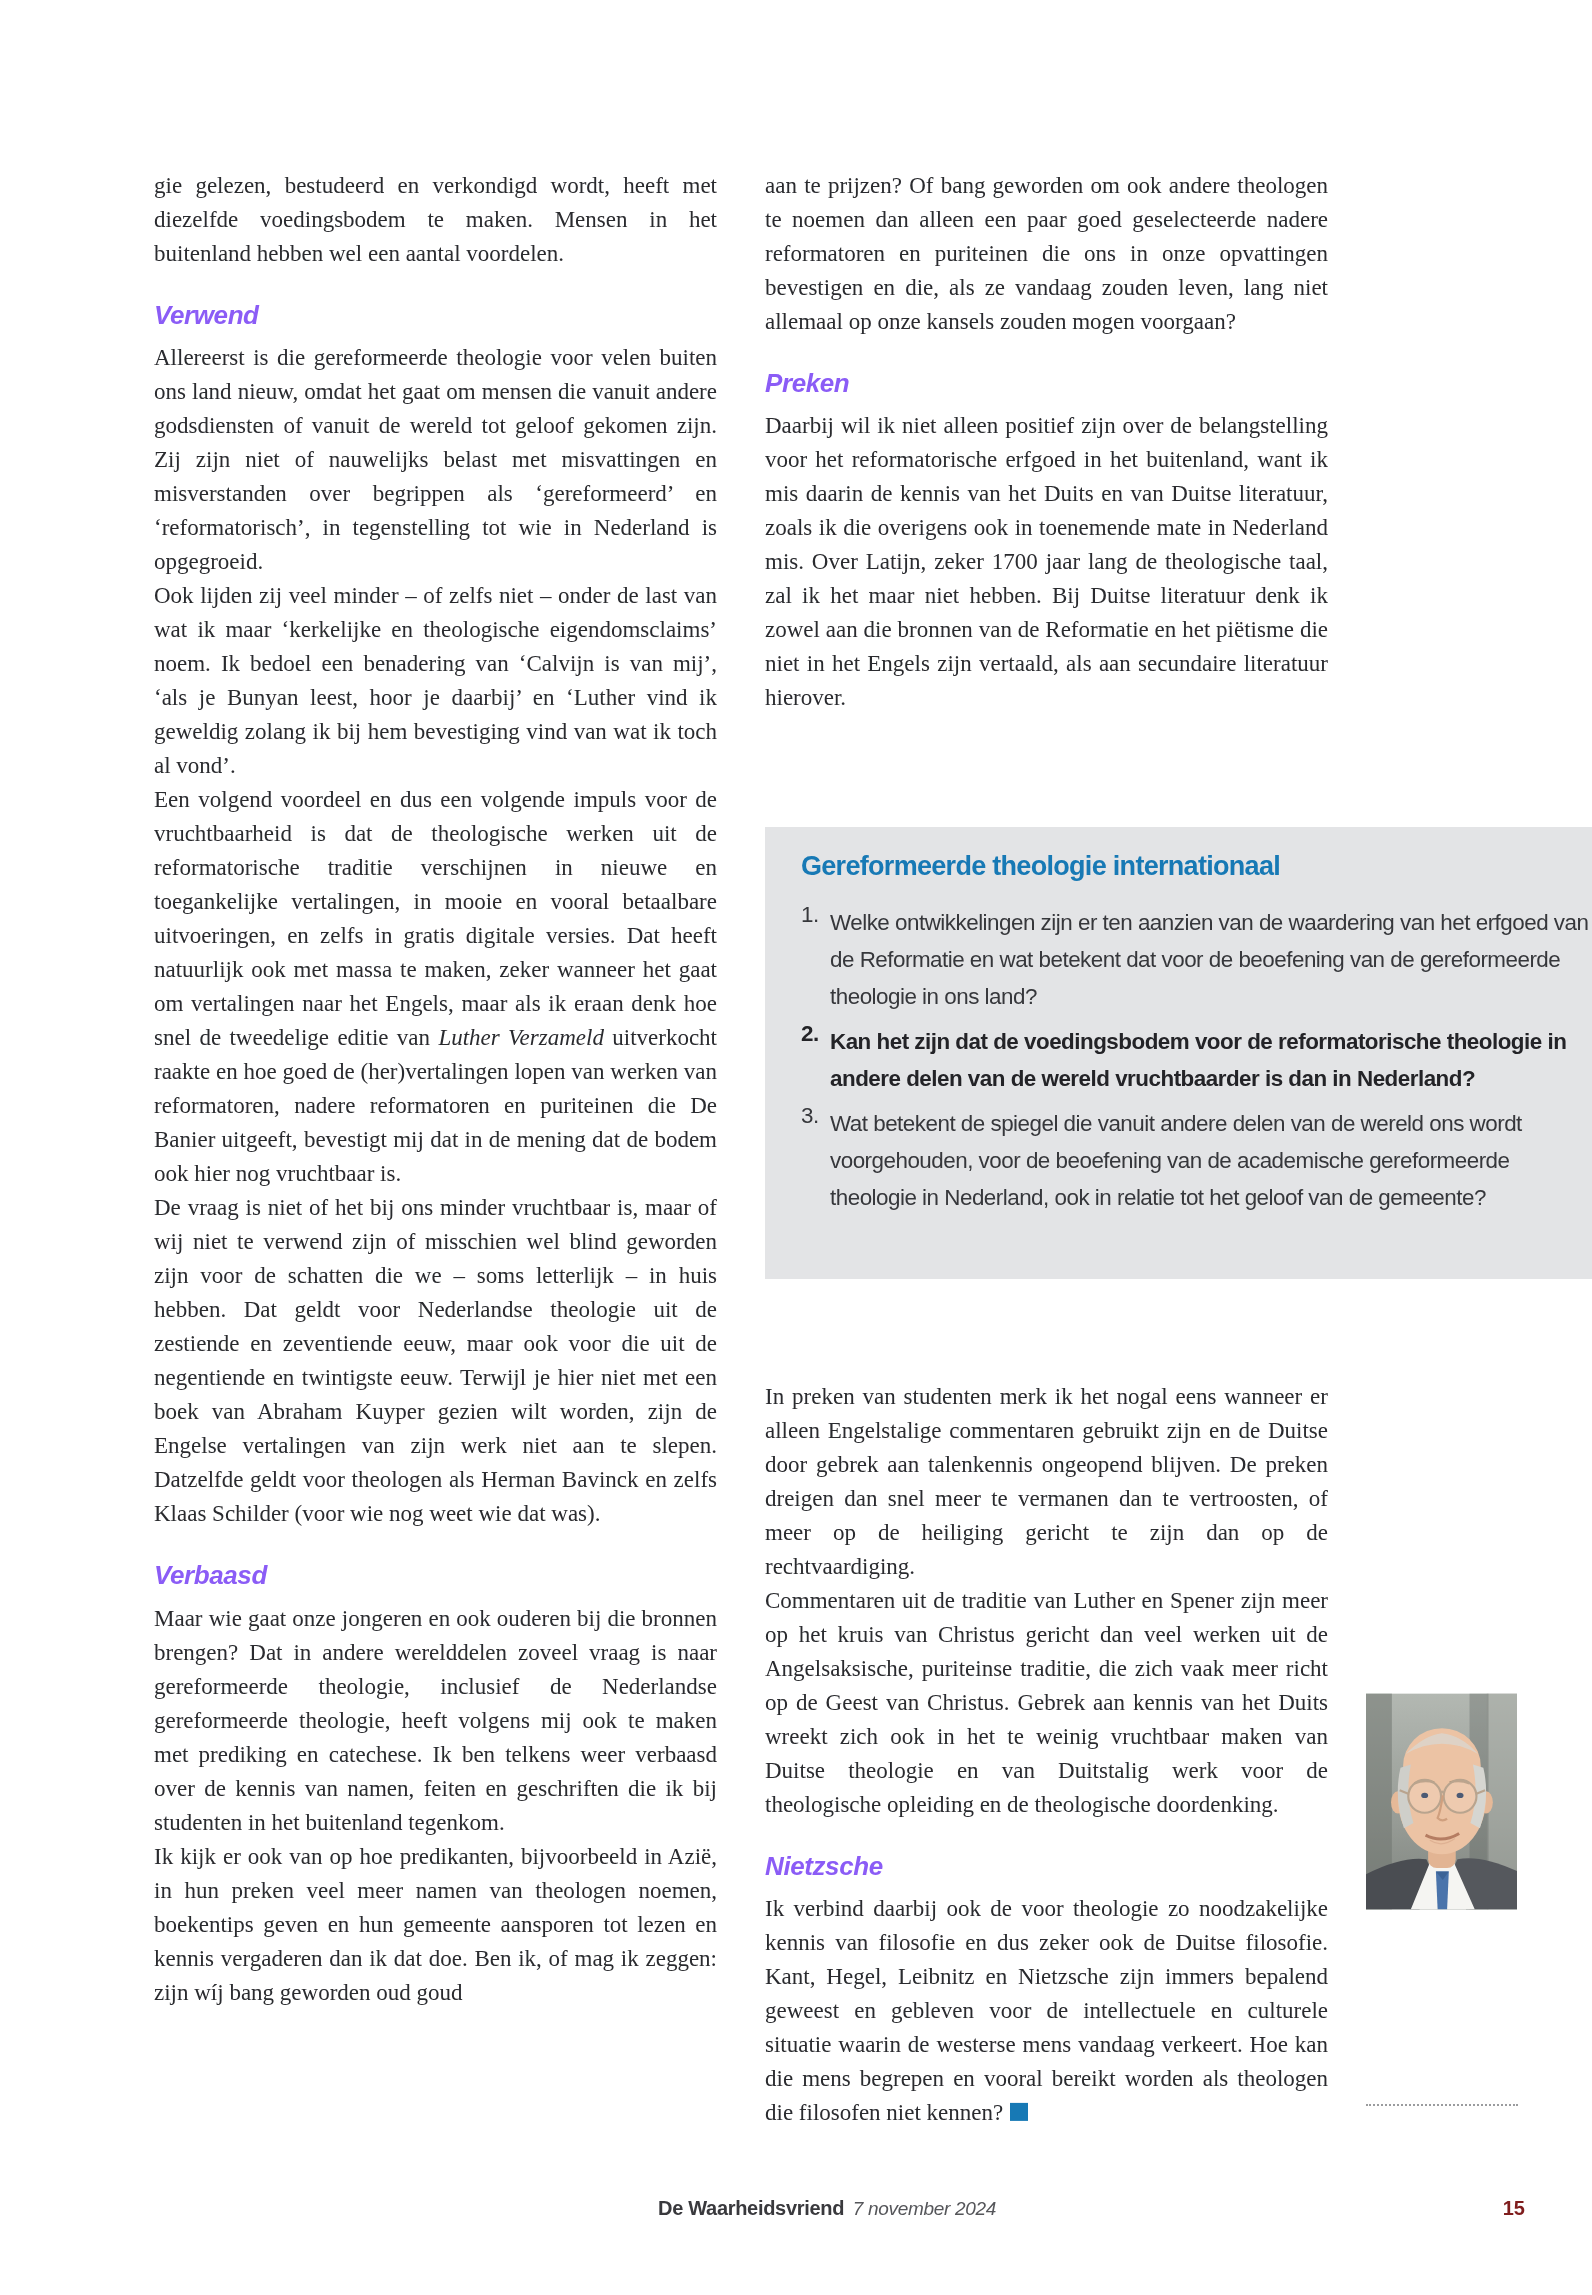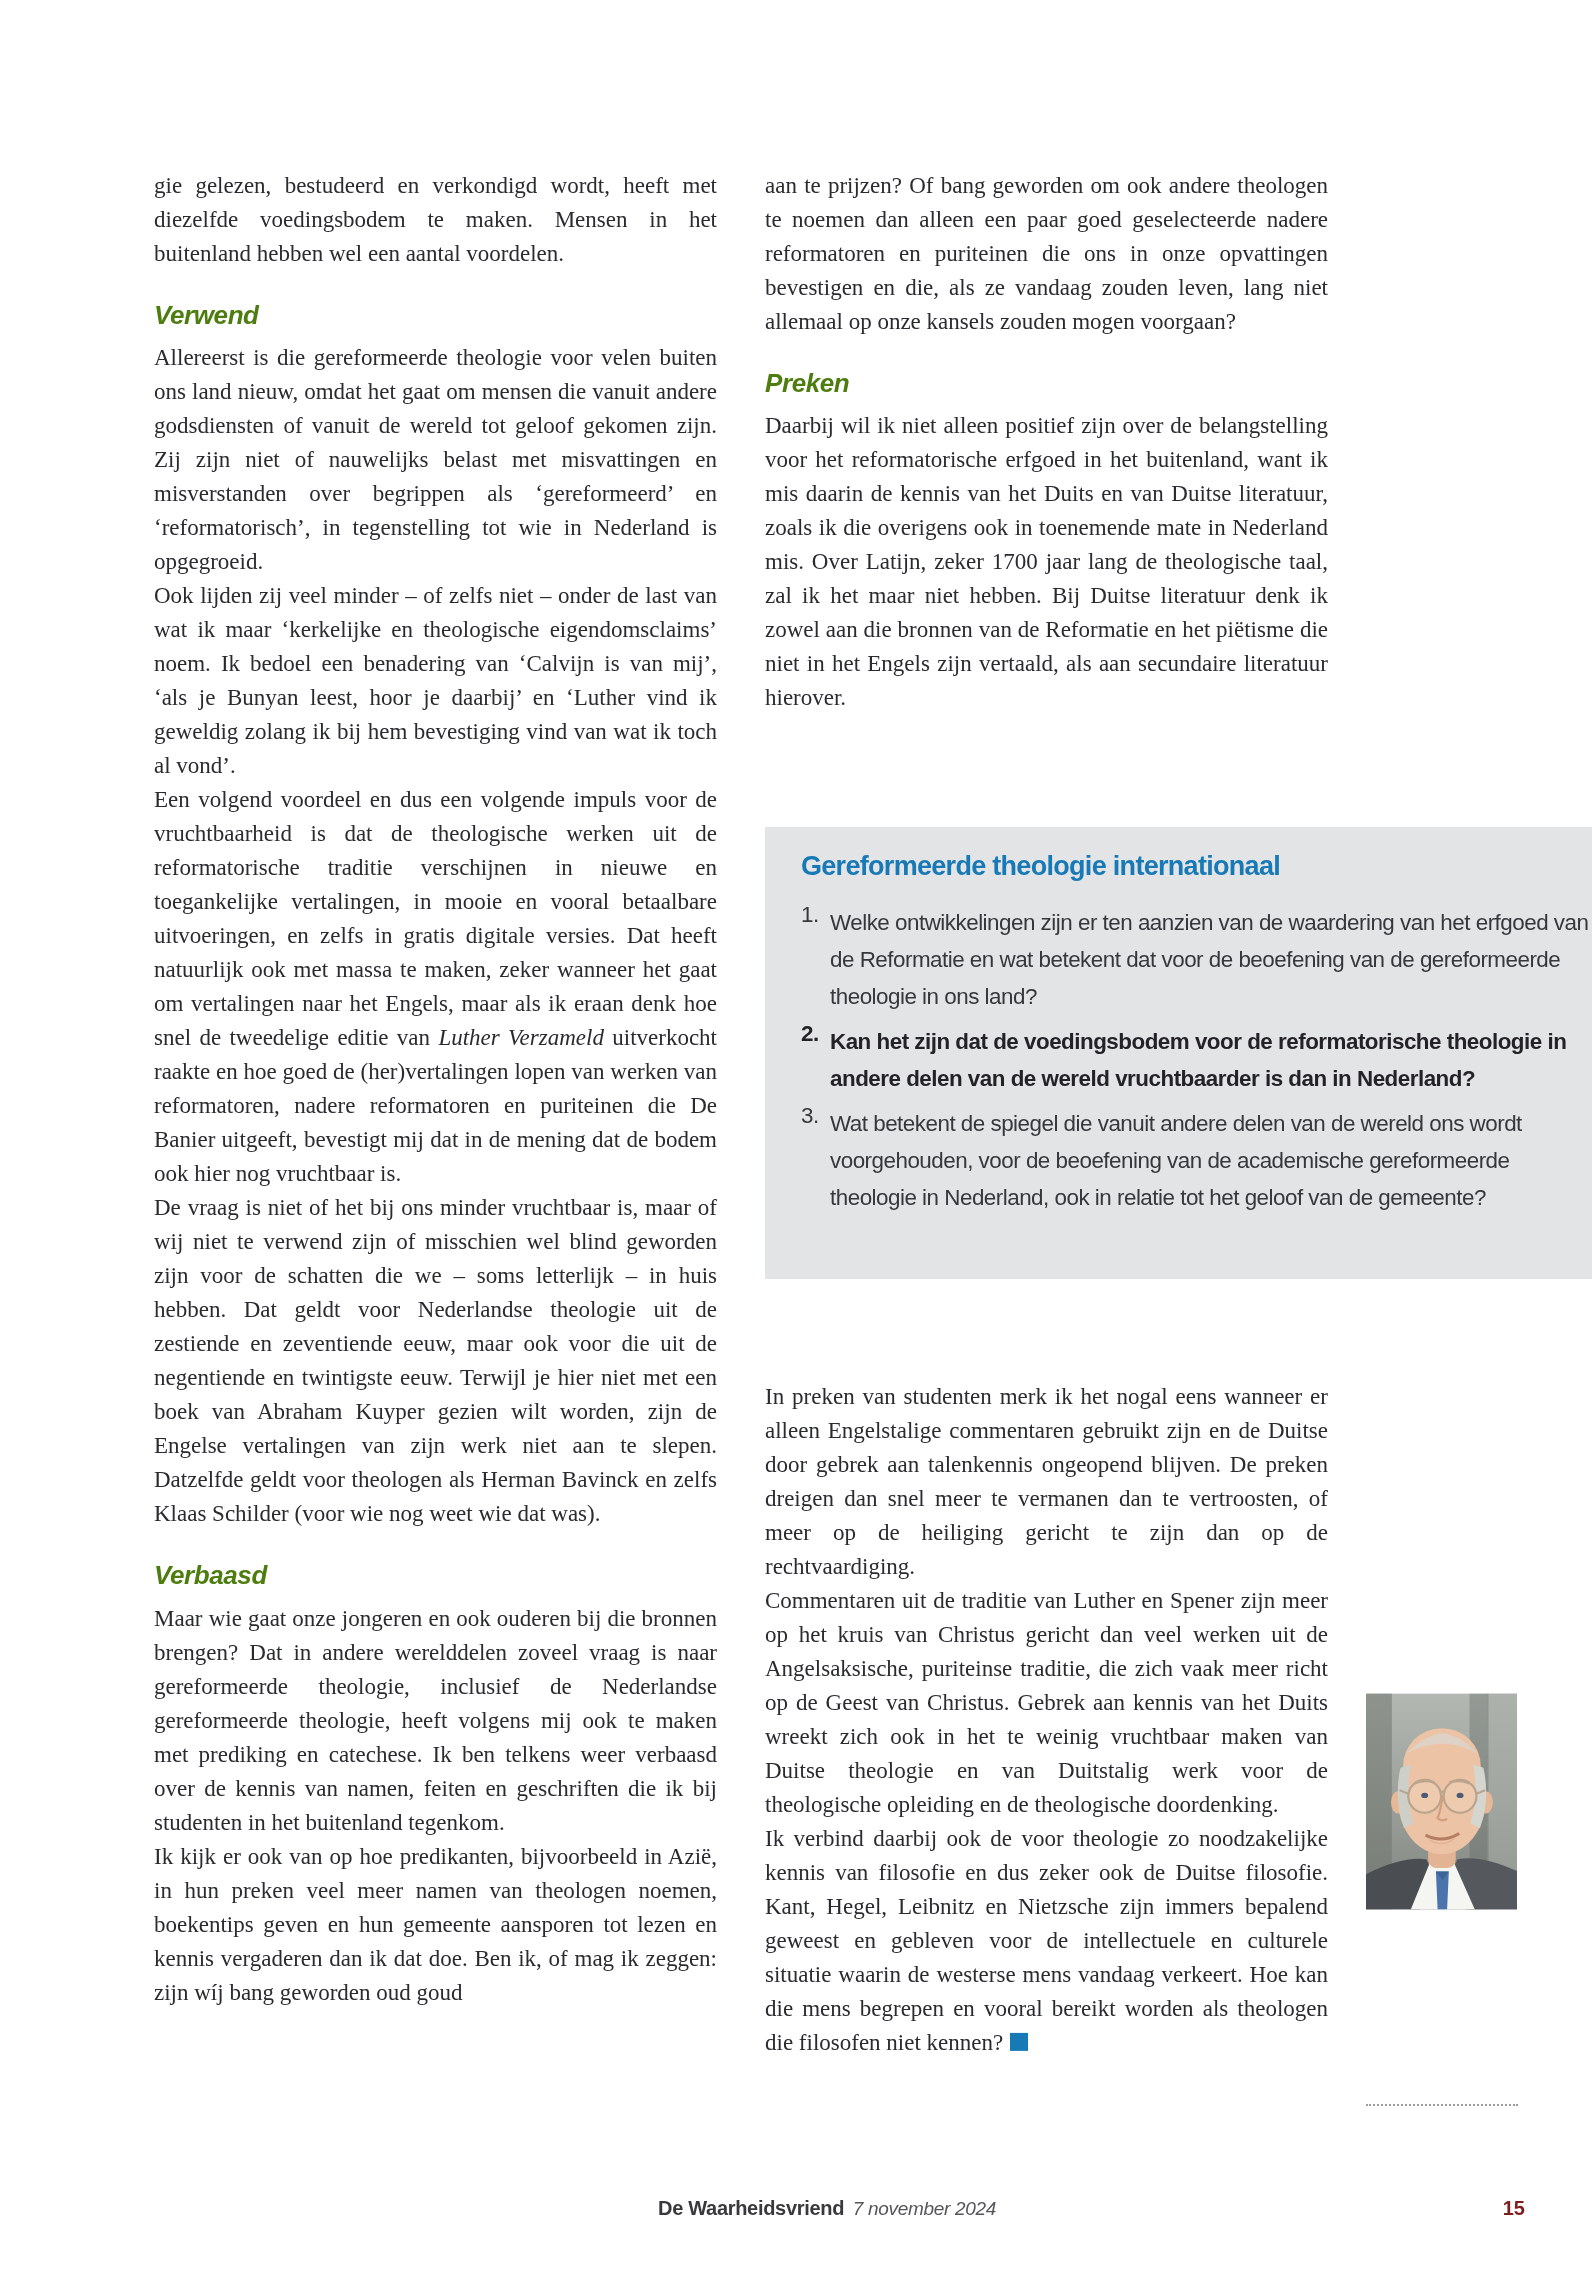--- a/index.html
+++ b/index.html
@@ -1,21 +1,21 @@
 <!DOCTYPE html>
 <html lang="nl" style="font-size:14px"><head>
 <meta charset="utf-8">
 <style>
   html,body{margin:0;padding:0;background:#ffffff;}
   #page{position:relative;width:1592px;height:2295px;background:#ffffff;overflow:hidden;
         font-family:"Liberation Serif", serif;color:#2a2b2f;}
   .col{position:absolute;text-align:justify;font-size:23px;line-height:34px;}
   .col p{margin:0;padding:0;}
   .col-heading{font-family:"Liberation Sans", sans-serif;font-style:italic;font-weight:bold;
-        color:#4d7c0f;font-size:26px;line-height:31px;margin-top:29px;margin-bottom:10.4px;
+        color:#8b5cf6;font-size:26px;line-height:31px;margin-top:29px;margin-bottom:10.4px;
         letter-spacing:-0.4px;text-align:left;}
   #left-col{left:154px;top:169px;width:563px;}
   #right-col-upper{left:765px;top:169px;width:563px;}
   #right-col-lower{left:765px;top:1380px;width:563px;}
   #info-box{position:absolute;left:765px;top:827px;width:866px;height:452px;
         box-sizing:border-box;background:#e3e4e6;padding:22.4px 35px 12px 36px;
         font-family:"Liberation Sans", sans-serif;}
   #info-box .box-heading{color:#1779b5;font-weight:bold;font-size:27px;line-height:35px;
         letter-spacing:-0.7px;margin:0 0 12px 0;}
   .box-item{display:flex;font-size:22.4px;line-height:37px;color:#36373b;letter-spacing:-0.5px;}
@@ -73,20 +73,21 @@
     </div>
     <div class="box-item">
       <span class="num">3.</span>
       <span class="txt">Wat betekent de spiegel die vanuit andere delen van de wereld ons wordt voorgehouden, voor de beoefening van de academische gereformeerde theologie in Nederland, ook in relatie tot het geloof van de gemeente?</span>
     </div>
   </div>
 
   <div id="right-col-lower" class="col">
     <p>In preken van studenten merk ik het nogal eens wanneer er alleen Engelstalige commentaren gebruikt zijn en de Duitse door gebrek aan talenkennis ongeopend blijven. De preken dreigen dan snel meer te vermanen dan te vertroosten, of meer op de heiliging gericht te zijn dan op de rechtvaardiging.</p>
     <p>Commentaren uit de traditie van Luther en Spener zijn meer op het kruis van Christus gericht dan veel werken uit de Angelsaksische, puriteinse traditie, die zich vaak meer richt op de Geest van Christus. Gebrek aan kennis van het Duits wreekt zich ook in het te weinig vruchtbaar maken van Duitse theologie en van Duitstalig werk voor de theologische opleiding en de theologische doordenking.</p>
+    <div class="col-heading">Nietzsche</div>
     <p><span>Ik verbind daarbij ook de voor theologie zo noodzakelijke kennis van filosofie en dus zeker ook de Duitse filosofie. Kant, Hegel, Leibnitz en Nietzsche zijn immers bepalend geweest en gebleven voor de intellectuele en culturele situatie waarin de westerse mens vandaag verkeert. Hoe kan die mens begrepen en vooral bereikt worden als theologen die filosofen niet kennen?</span><span class="end-square"></span></p>
   </div>
 
   <svg id="portrait" viewBox="0 0 175 250" xmlns="http://www.w3.org/2000/svg" aria-hidden="true">
     <defs>
       <linearGradient id="bg" x1="0" y1="0" x2="0" y2="1">
         <stop offset="0" stop-color="#b3b8b2"></stop>
         <stop offset="0.6" stop-color="#969b95"></stop>
         <stop offset="1" stop-color="#7e837e"></stop>
       </linearGradient>

